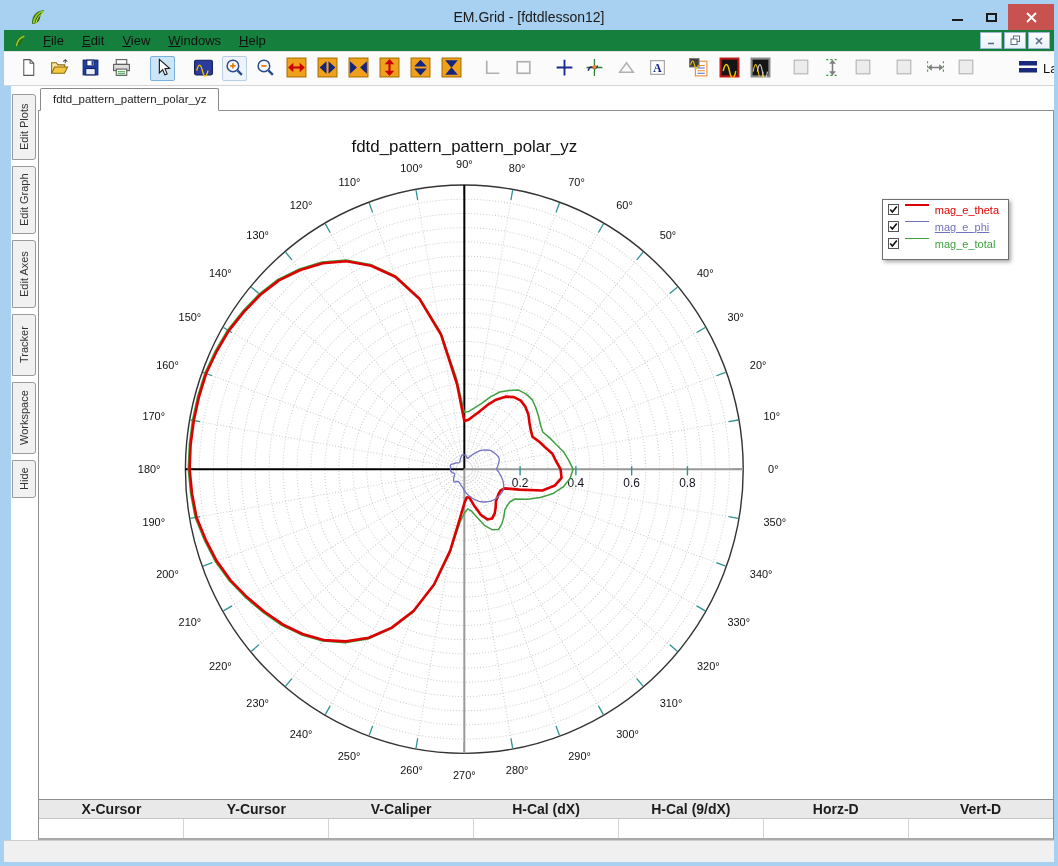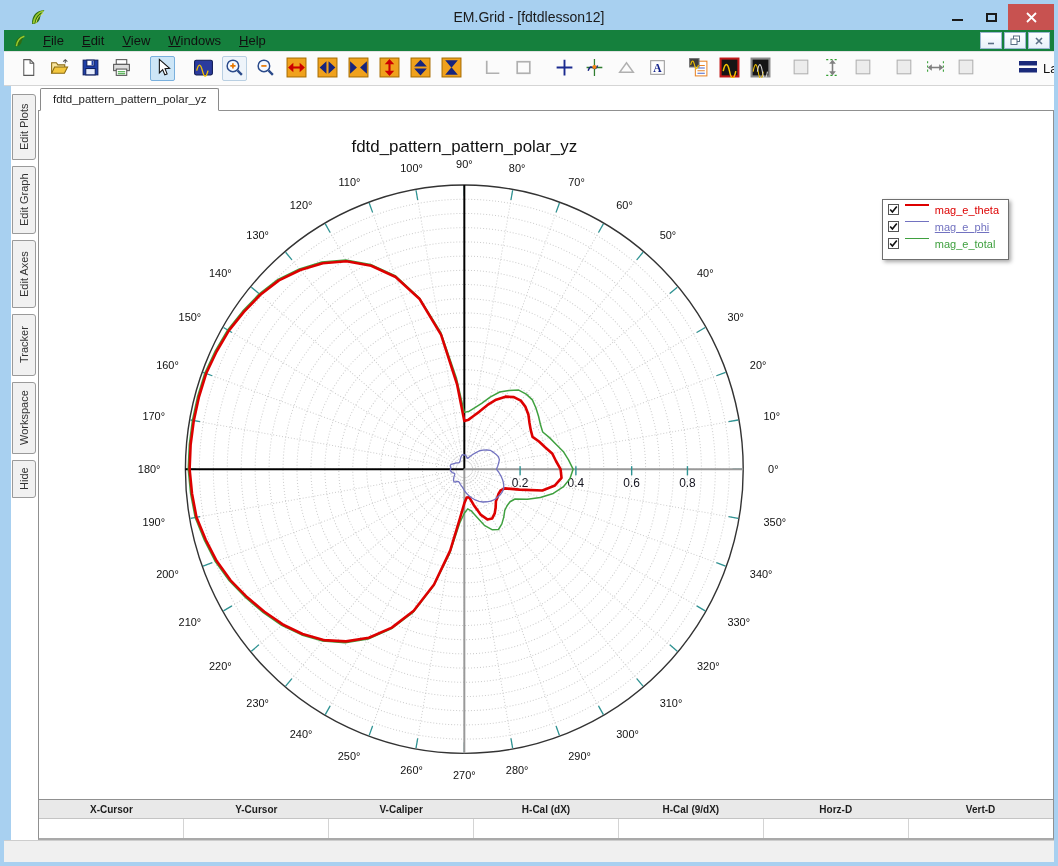--- a/index.html
+++ b/index.html
@@ -38,21 +38,21 @@
   .plot-frame{position:relative;flex:1 1 auto;background:#fff;border-left:1px solid #909090;border-right:1px solid #909090;min-height:0;}
   .plot-frame svg.chart{position:absolute;inset:0;width:100%;height:100%;}
   
   .legend{position:absolute;top:88px;right:44px;background:#fff;border:1px solid #6f6f6f;box-shadow:2px 2px 4px rgba(0,0,0,.35);padding:4px 9px 4px 5px;}
   .legend-row{display:flex;gap:6px;height:17px;font-size:11px;}
   .lg-check{width:11px;height:11px;border:1px solid #555;background:#fff;display:flex;align-items:center;justify-content:center;flex:0 0 auto;}
   .lg-line{width:24px;flex:0 0 auto;}
   
   .tracker{flex:0 0 auto;border-top:1px solid #909090;border-bottom:2px solid #a9a9a9;border-left:1px solid #909090;border-right:1px solid #909090;}
   .tr-head{display:flex;height:19px;background:#e9e9e9;border-bottom:1px solid #c4c4c4;}
-  .tr-cell{flex:1;display:flex;align-items:center;justify-content:center;font-size:10px;font-weight:600;color:#1c1c1c;}
+  .tr-cell{flex:1;display:flex;align-items:center;justify-content:center;font-size:14px;font-weight:600;color:#1c1c1c;}
   .tr-vals{display:flex;height:19px;background:#fff;}
   .tr-val{flex:1;border-right:1px solid #d4d4d4;font-size:11px;padding:2px 4px;color:#333;}
   .tr-val:last-child{border-right:none;}
   
   .statusbar{height:22px;flex:0 0 auto;background:#f0f0f0;border-top:1px solid #cdcdcd;}
 </style>
 </head>
 <body>
 
 <div class="window">

